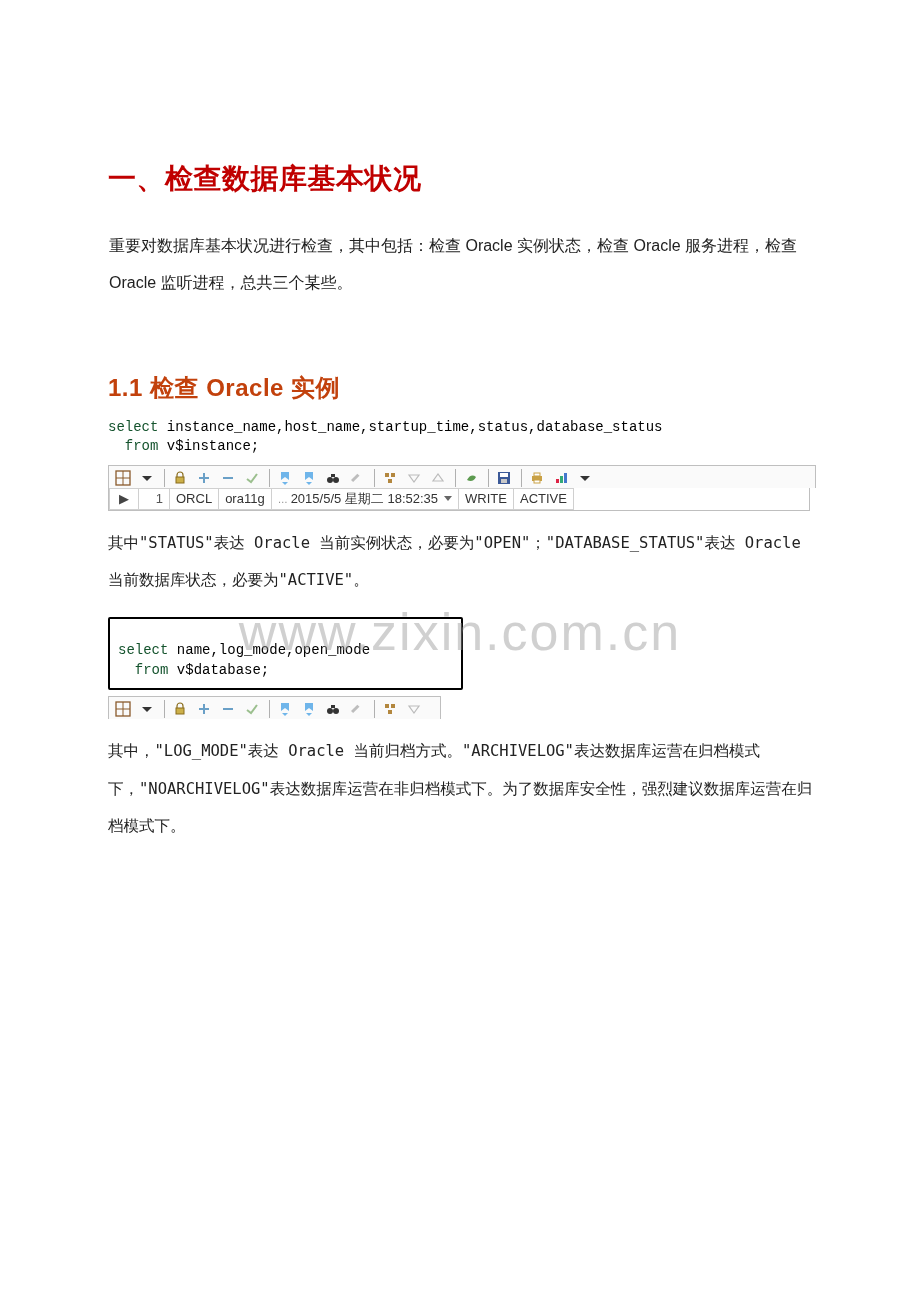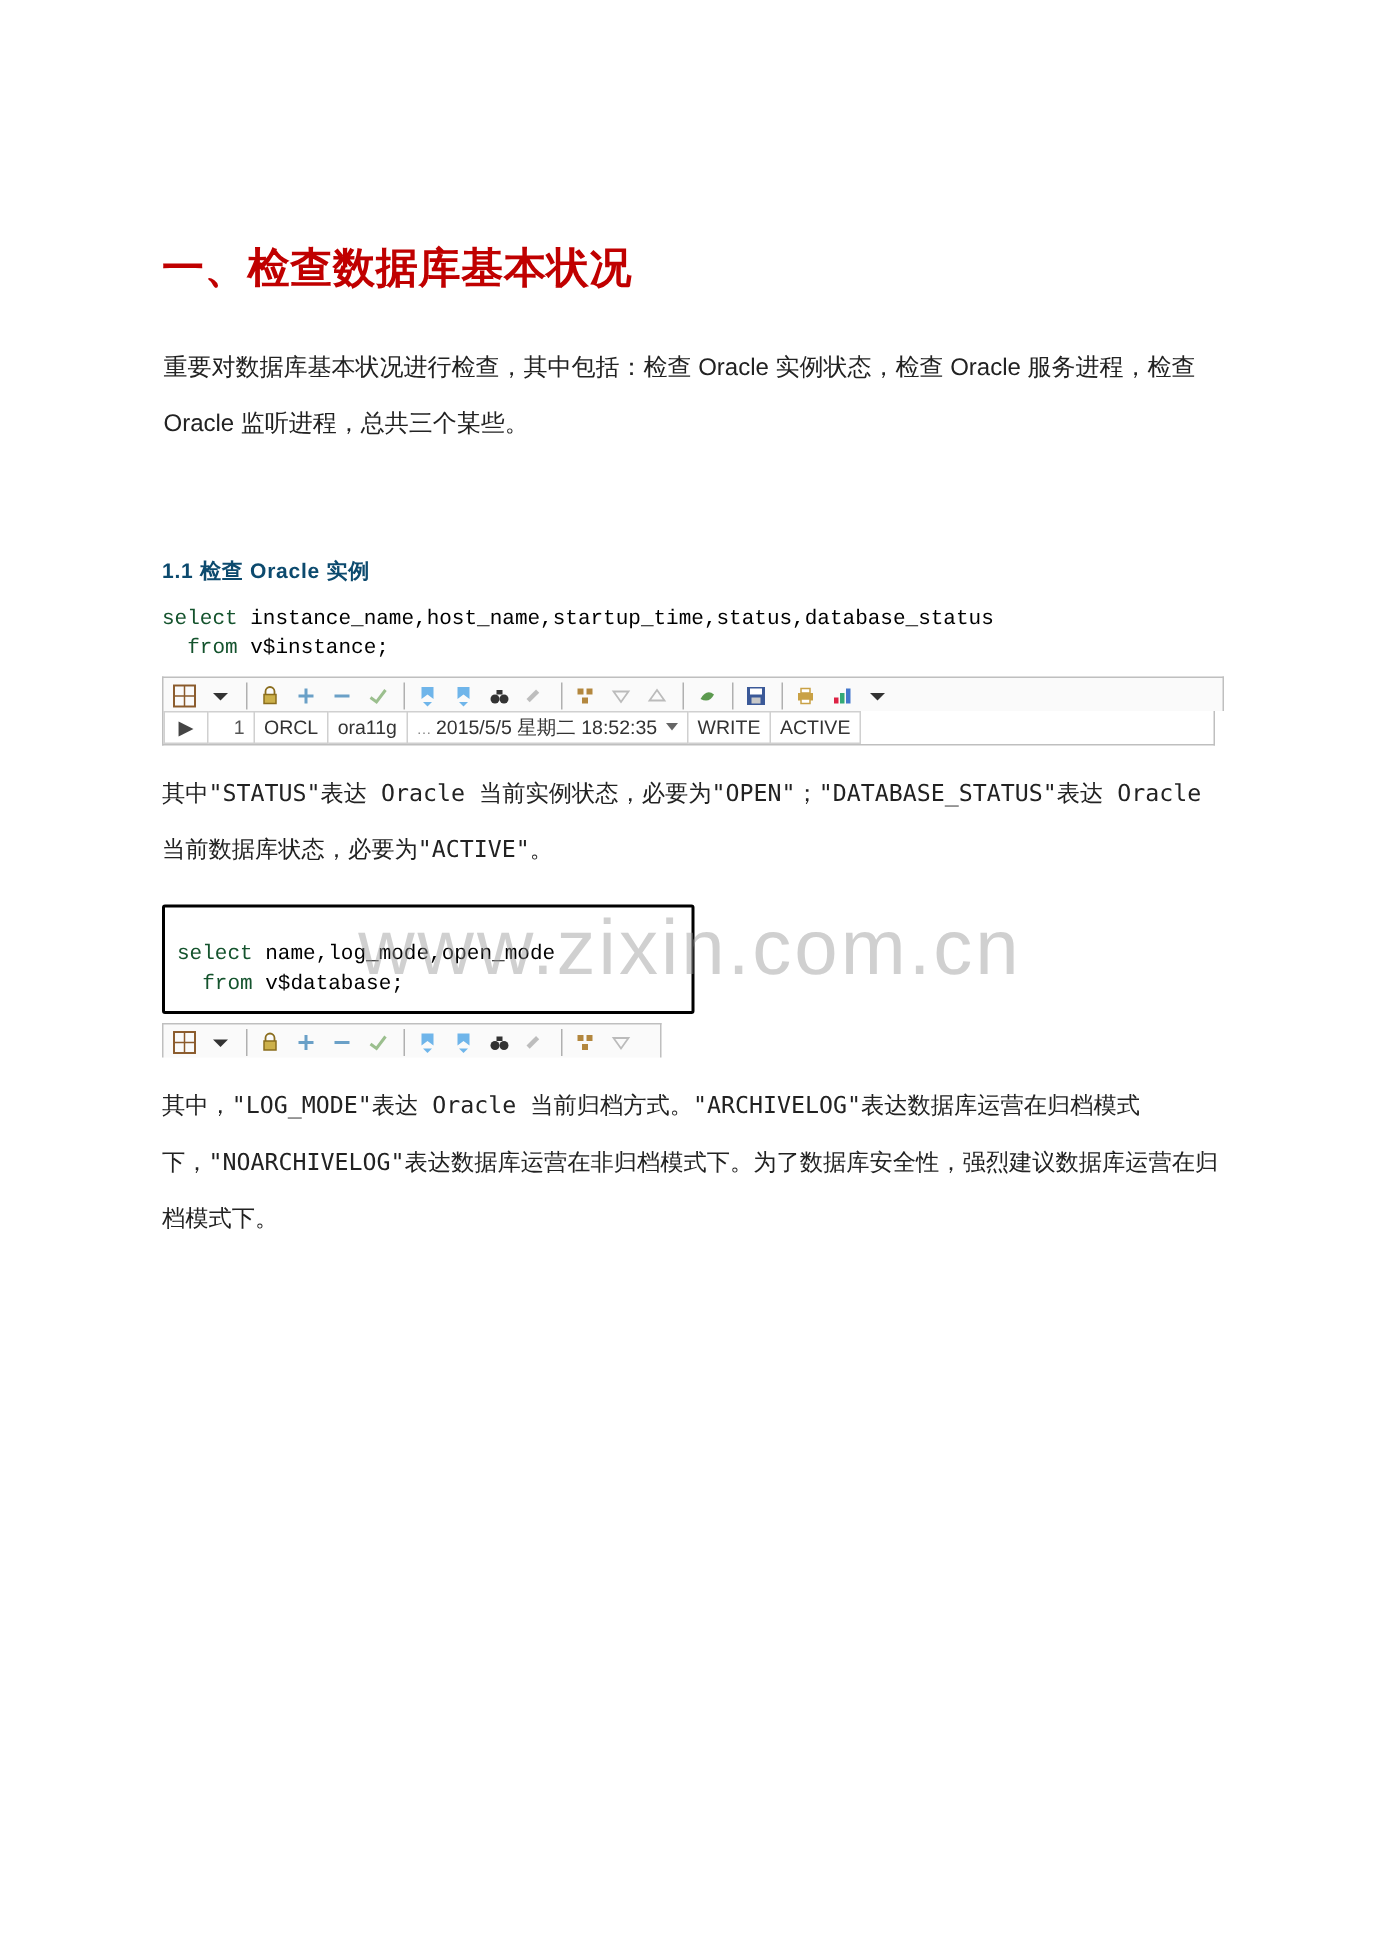--- a/index.html
+++ b/index.html
@@ -21,23 +21,23 @@
     margin: 0 0 30px 0;
     letter-spacing: 0.5px;
   }
   p.body {
     font-size: 16px;
     line-height: 2.3;
     margin: 0 0 20px 1px;
     color: #222;
   }
   h2.heading2 {
-    color: #0c4a6e;
+    color: #c2410c;
     font-weight: bold;
-    font-size: 14px;
+    font-size: 24px;
     margin: 70px 0 12px 0;
     letter-spacing: 0.5px;
   }
 
   
   .sql-block {
     font-family: "Courier New", monospace;
     font-size: 14px;
     color: #000;
     white-space: pre;

